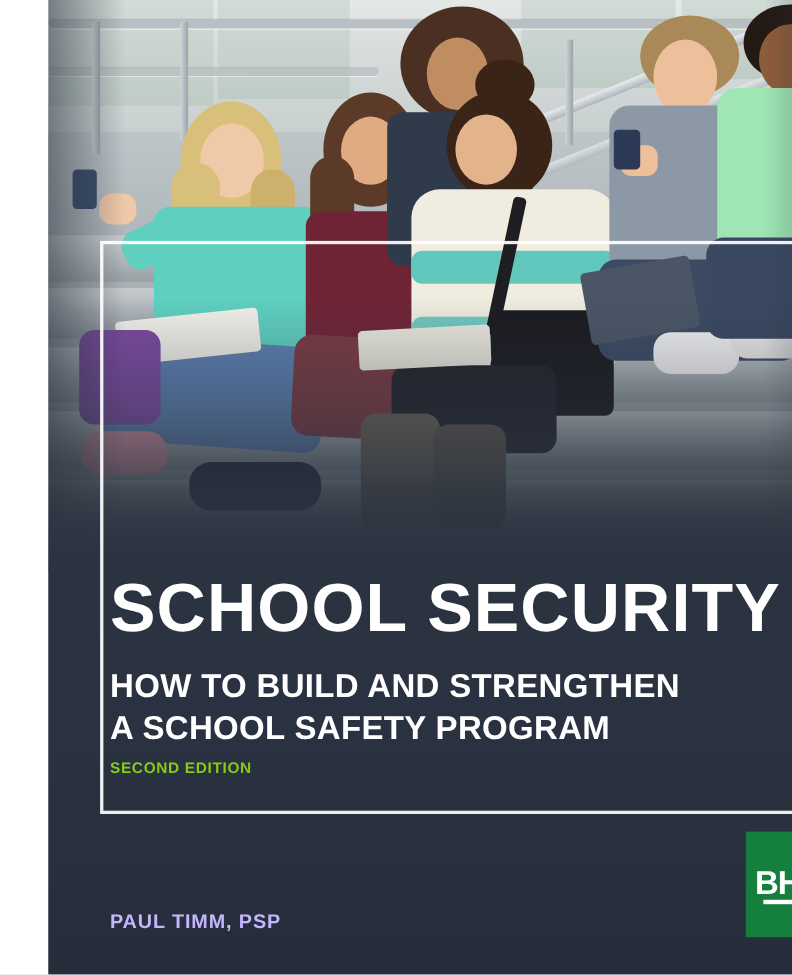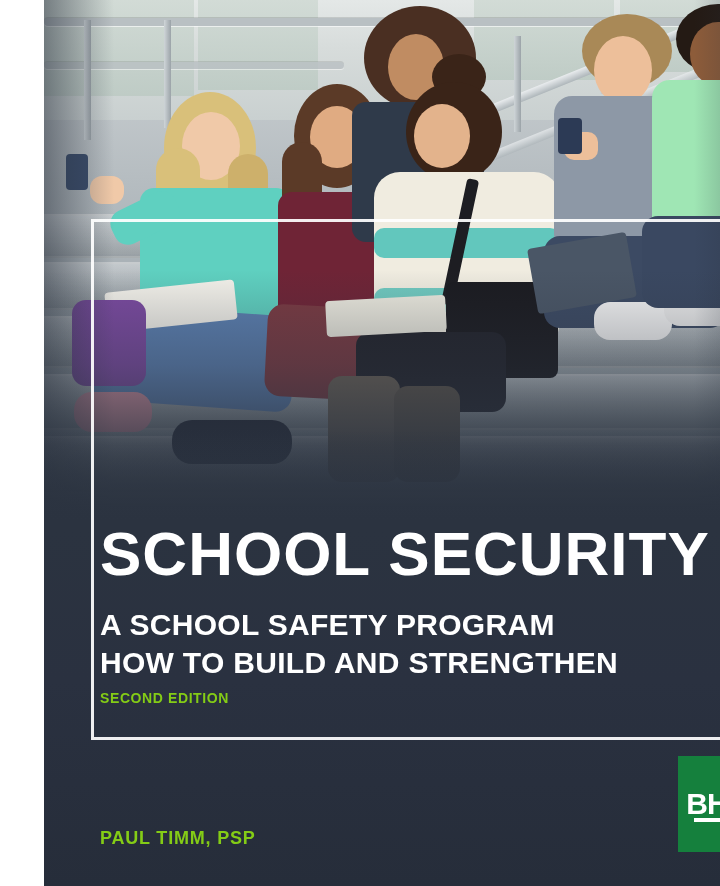--- a/index.html
+++ b/index.html
@@ -143,21 +143,21 @@
     color: #84cc16;
     font-weight: bold;
     font-size: 14px;
     letter-spacing: .6px;
   }
 
   .author {
     position: absolute;
     left: 56px;
     top: 828px;
-    color: #84cc16;
+    color: #c4b5fd;
     font-weight: bold;
     font-size: 18px;
     letter-spacing: .8px;
   }
 
   
   .logo {
     position: absolute;
     right: 28px;
     bottom: 34px;
@@ -284,22 +284,22 @@
     <div class="edge-right"></div>
     <div class="fade"></div>
   </div>
 
   <div class="lower"></div>
 
   <div class="frame"></div>
 
   <div class="titleblock">
     <h1 class="title">SCHOOL SECURITY</h1>
+    <div class="subtitle">HOW TO BUILD AND STRENGTHEN</div>
     <div class="subtitle">A SCHOOL SAFETY PROGRAM</div>
-    <div class="subtitle">HOW TO BUILD AND STRENGTHEN</div>
   </div>
 
   <div class="edition">SECOND EDITION</div>
   <div class="author">PAUL TIMM, PSP</div>
 
   <div class="logo">
     <span class="logo-text">BH</span>
     <span class="logo-underline"></span>
   </div>
 

